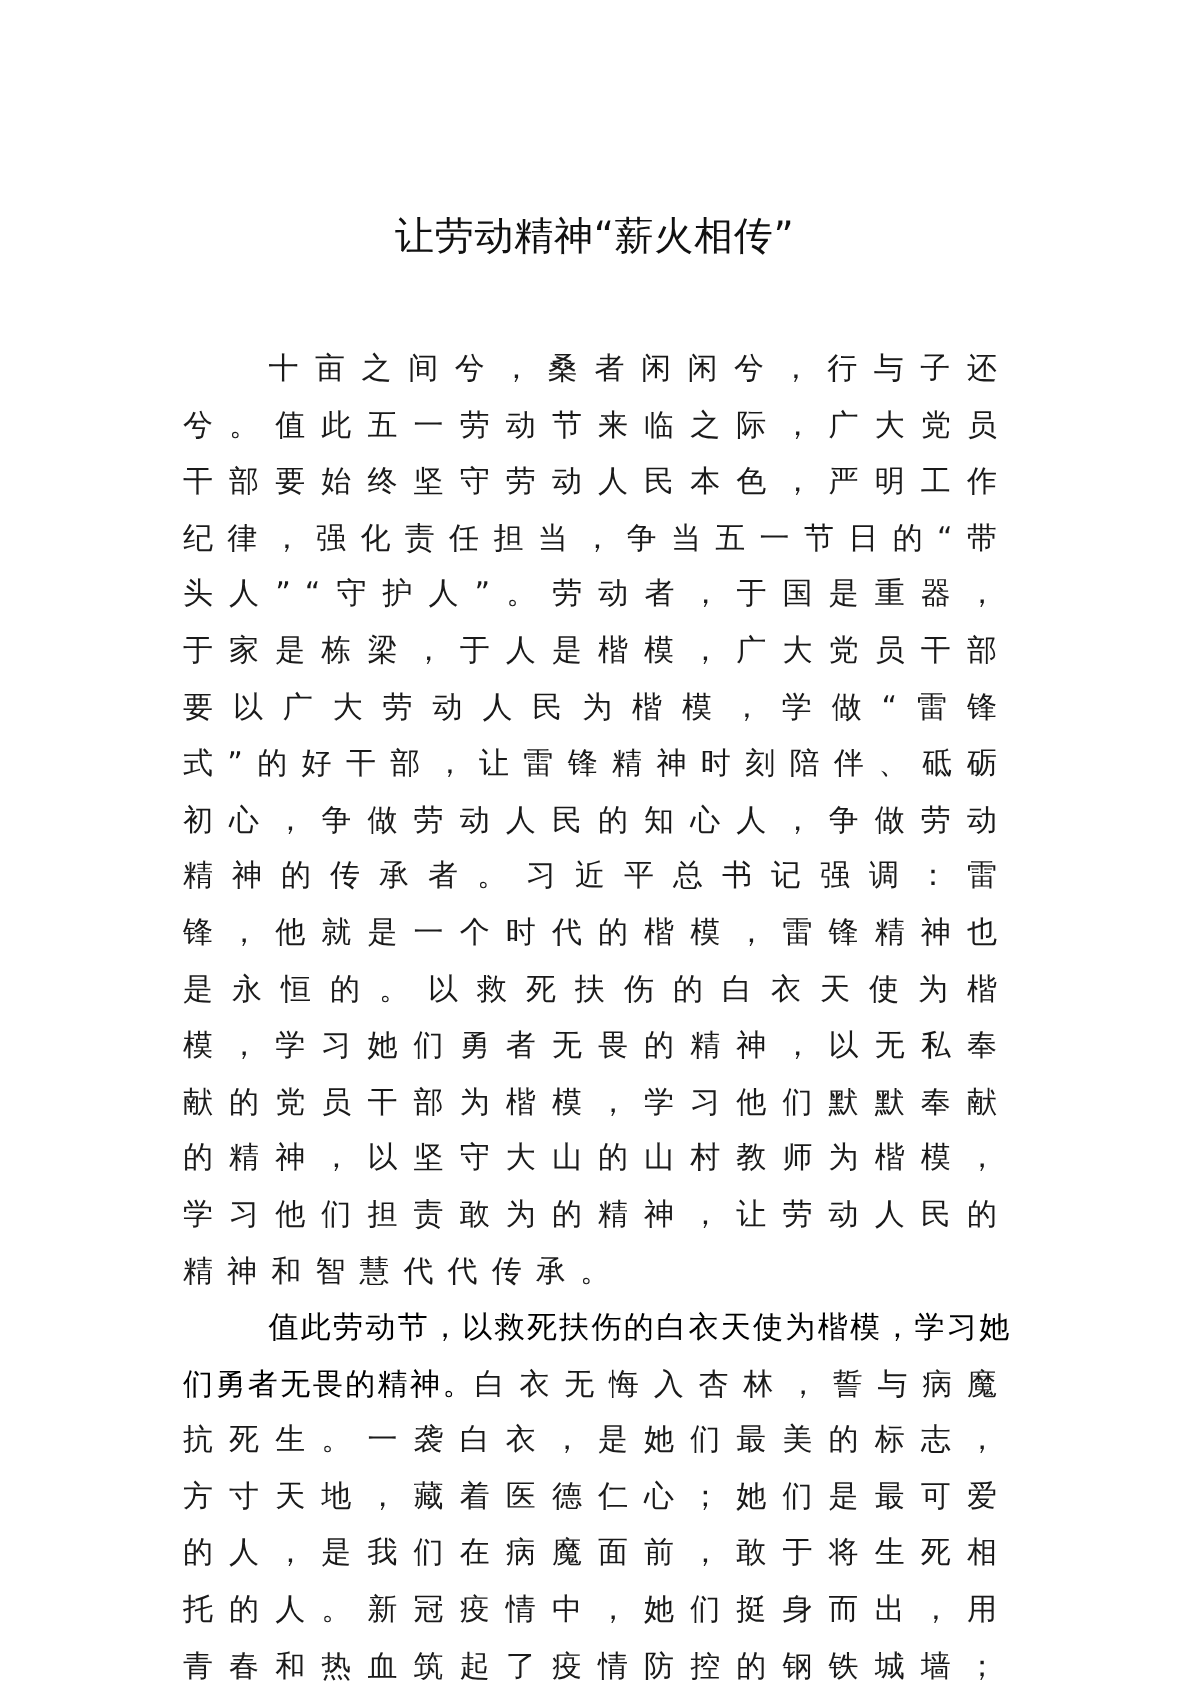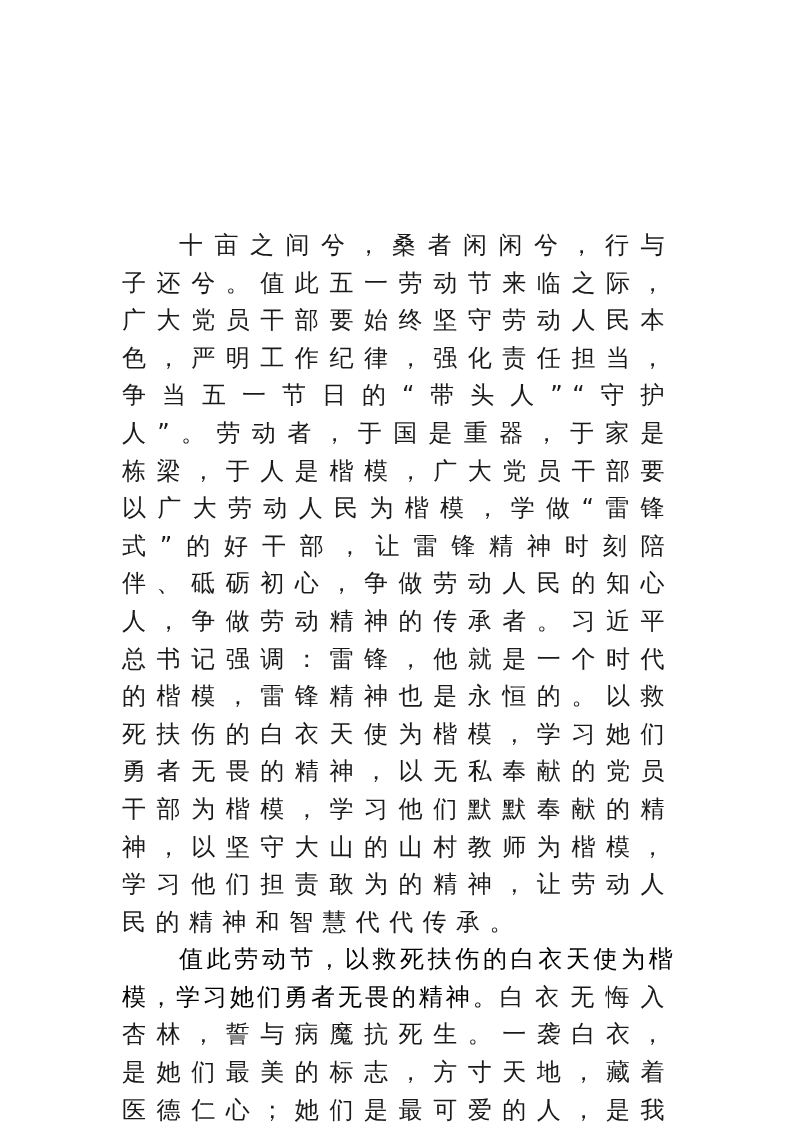--- a/index.html
+++ b/index.html
@@ -36,38 +36,39 @@
       letter-spacing: 0.5px;
     }
     .body-text {
       position: absolute;
       left: 122px;
       top: 227px;
       width: 552px;
     }
     .para {
       margin: 0;
-      font-size: 24px;
+      font-size: 20px;
       line-height: 37.6px;
       letter-spacing: 9.4px;
       text-indent: 57px;
       text-align: justify;
       word-break: break-all;
       color: #1a1a1a;
     }
     .para .bold {
       font-weight: normal;
       letter-spacing: 1.2px;
       color: #000000;
     }
   </style>
 </head>
 <body>
 
 <div class="page">
+  <h1 class="title">让劳动精神“薪火相传”</h1>
 
   <div class="body-text">
     <p class="para">
       <span>十亩之间兮，桑者闲闲兮，行与子还兮。值此五一劳动节来临之际，广大党员干部要始终坚守劳动人民本色，严明工作纪律，强化责任担当，争当五一节日的“带头人”“守护人”。劳动者，于国是重器，于家是栋梁，于人是楷模，广大党员干部要以广大劳动人民为楷模，学做“雷锋式”的好干部，让雷锋精神时刻陪伴、砥砺初心，争做劳动人民的知心人，争做劳动精神的传承者。习近平总书记强调：雷锋，他就是一个时代的楷模，雷锋精神也是永恒的。以救死扶伤的白衣天使为楷模，学习她们勇者无畏的精神，以无私奉献的党员干部为楷模，学习他们默默奉献的精神，以坚守大山的山村教师为楷模，学习他们担责敢为的精神，让劳动人民的精神和智慧代代传承。</span>
     </p>
     <p class="para">
       <span class="bold">值此劳动节，以救死扶伤的白衣天使为楷模，学习她们勇者无畏的精神。</span><span>白衣无悔入杏林，誓与病魔抗死生。一袭白衣，是她们最美的标志，方寸天地，藏着医德仁心；她们是最可爱的人，是我们在病魔面前，敢于将生死相托的人。新冠疫情中，她们挺身而出，用青春和热血筑起了疫情防控的钢铁城墙；坚定守护着每一个脆弱的生命，那一份份血红的请战书，那一张张可爱的笑脸，值得我们铭记一生。乡村的羊肠小道上，有她们免费送医上门的身影，深夜的手术室里，有她们同病魔鏖战的身影，乡村医务室里，有她们为贫</span>
     </p>
   </div>
 </div>

